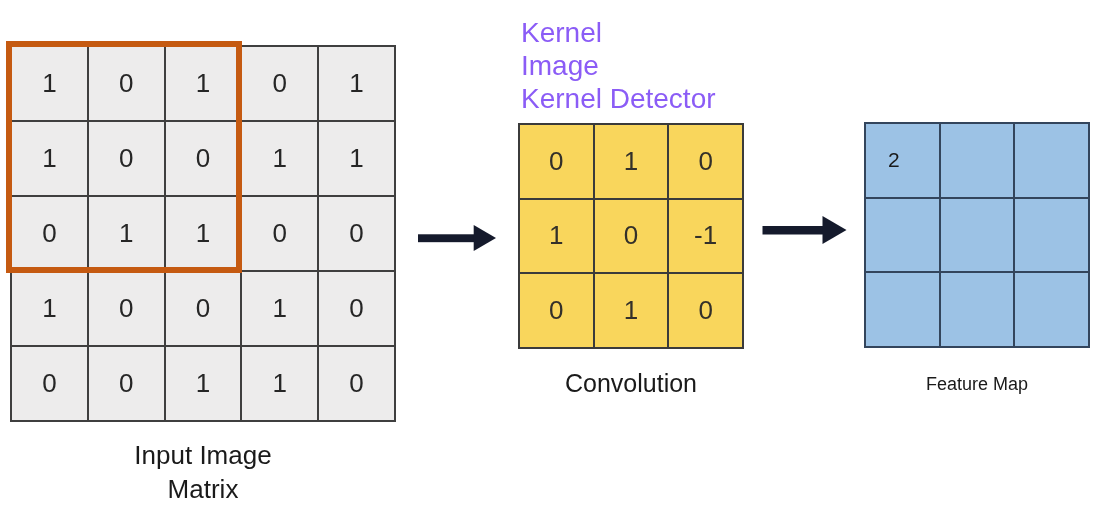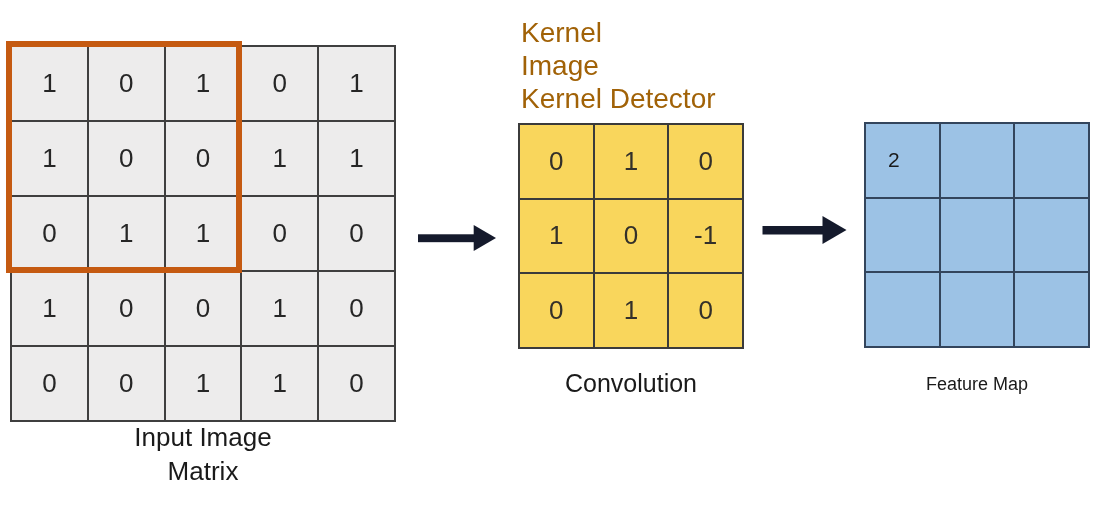--- a/index.html
+++ b/index.html
@@ -70,30 +70,30 @@
     box-sizing: border-box;
     pointer-events: none;
   }
 
   
   .kernel-title {
     position: absolute;
     left: 521px; top: 16px;
     font-size: 28px;
     line-height: 33px;
-    color: #a16207;
+    color: #8b5cf6;
     white-space: nowrap;
   }
   .caption {
     position: absolute;
     text-align: center;
     color: #1a1a1a;
   }
   .caption-input {
-    left: 10px; top: 420px;
+    left: 10px; top: 438px;
     width: 386px;
     font-size: 26px;
     line-height: 34px;
   }
   .caption-input .wrapbox {
     display: inline-block;
     max-width: 180px;
   }
   .caption-convolution {
     left: 518px; top: 369px;

